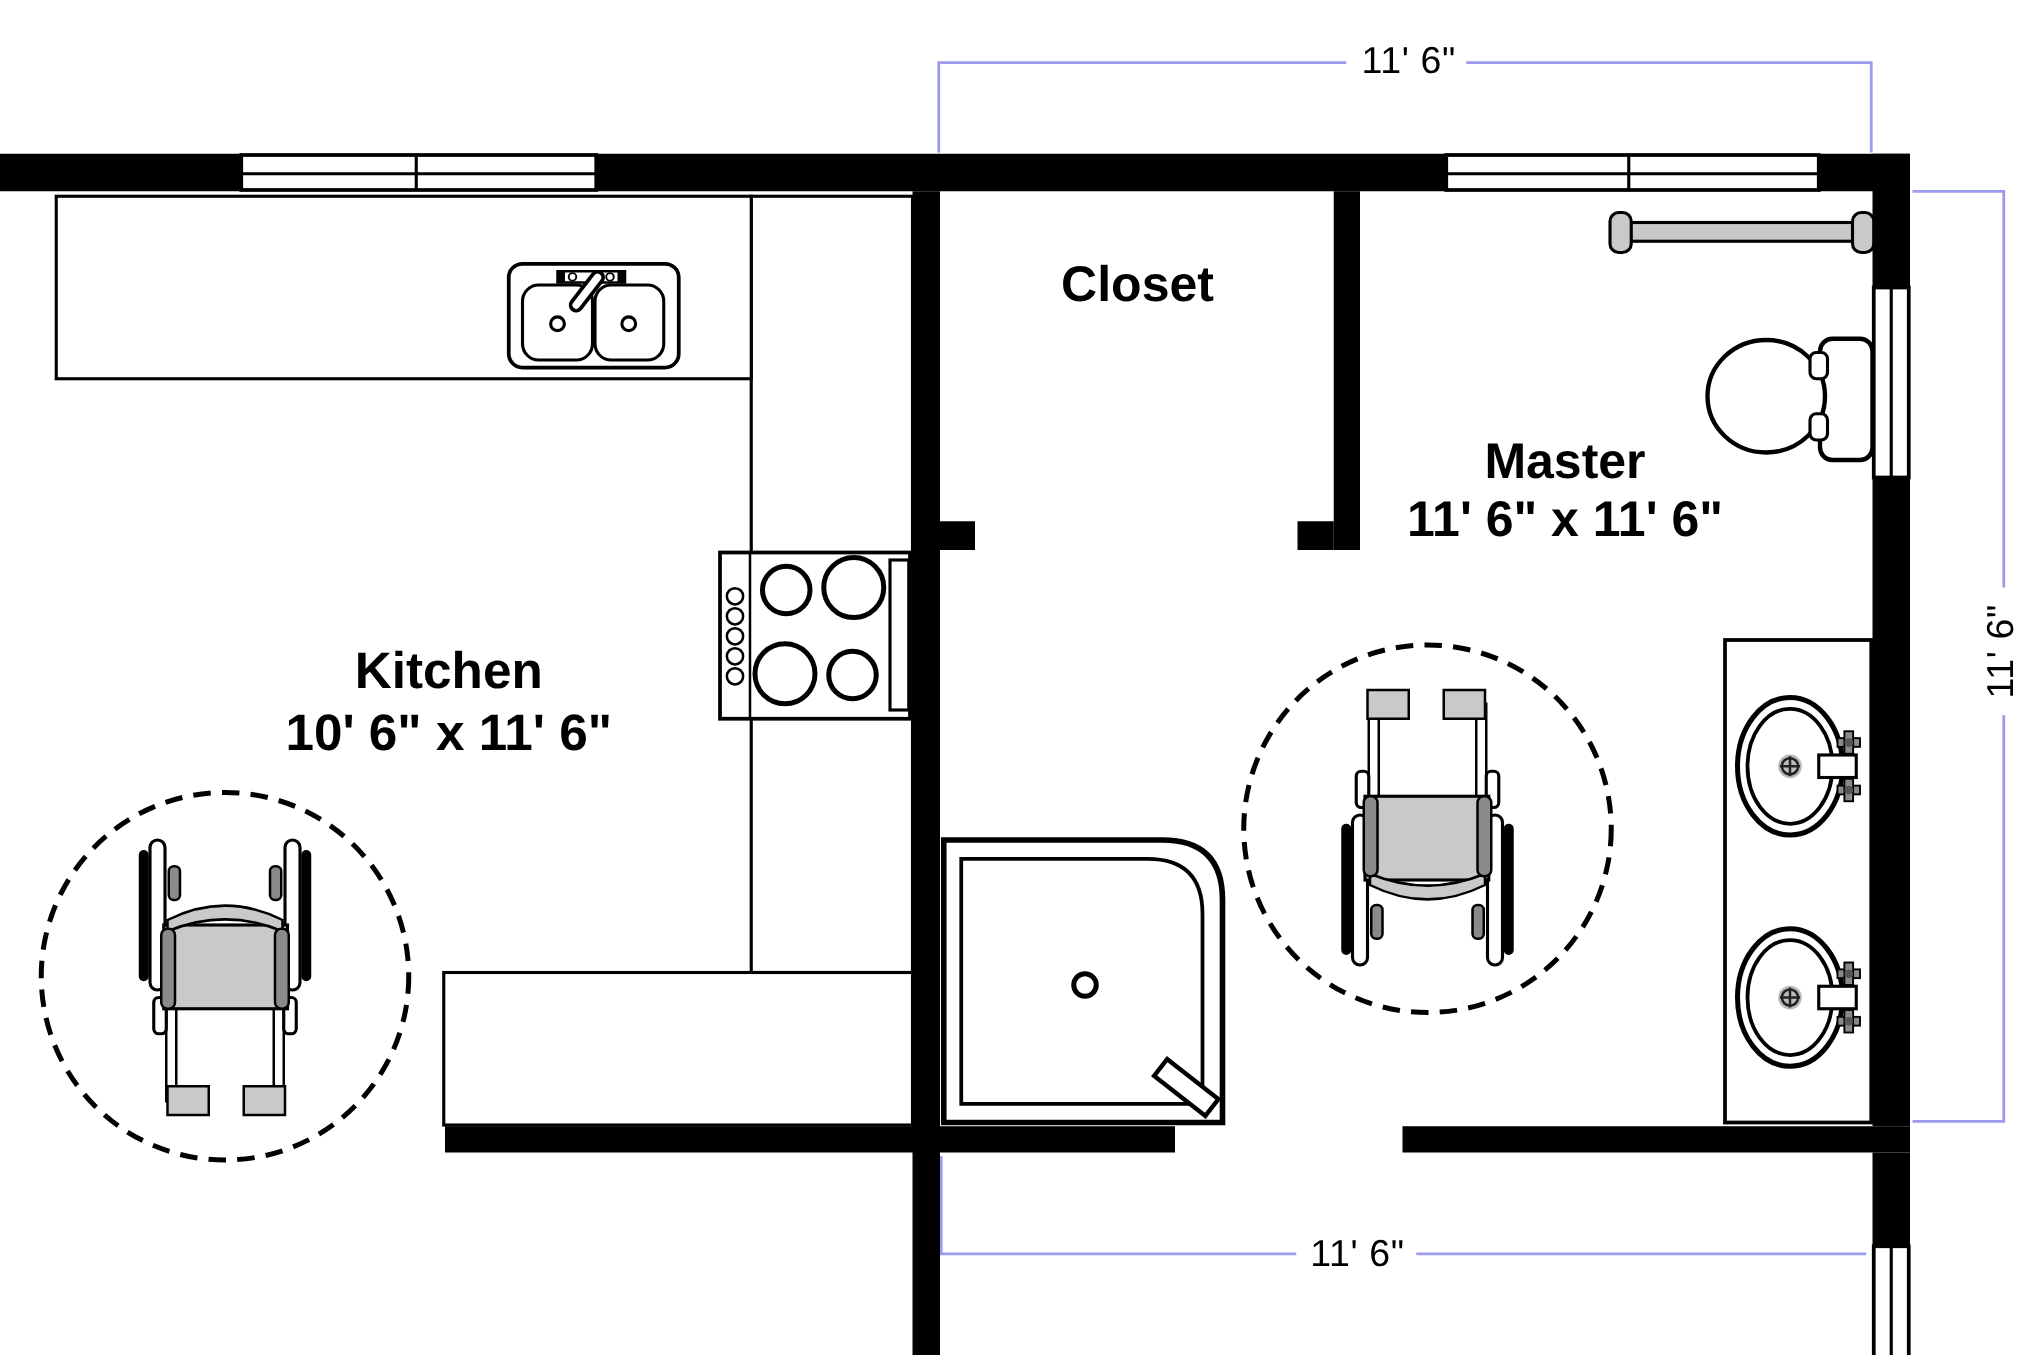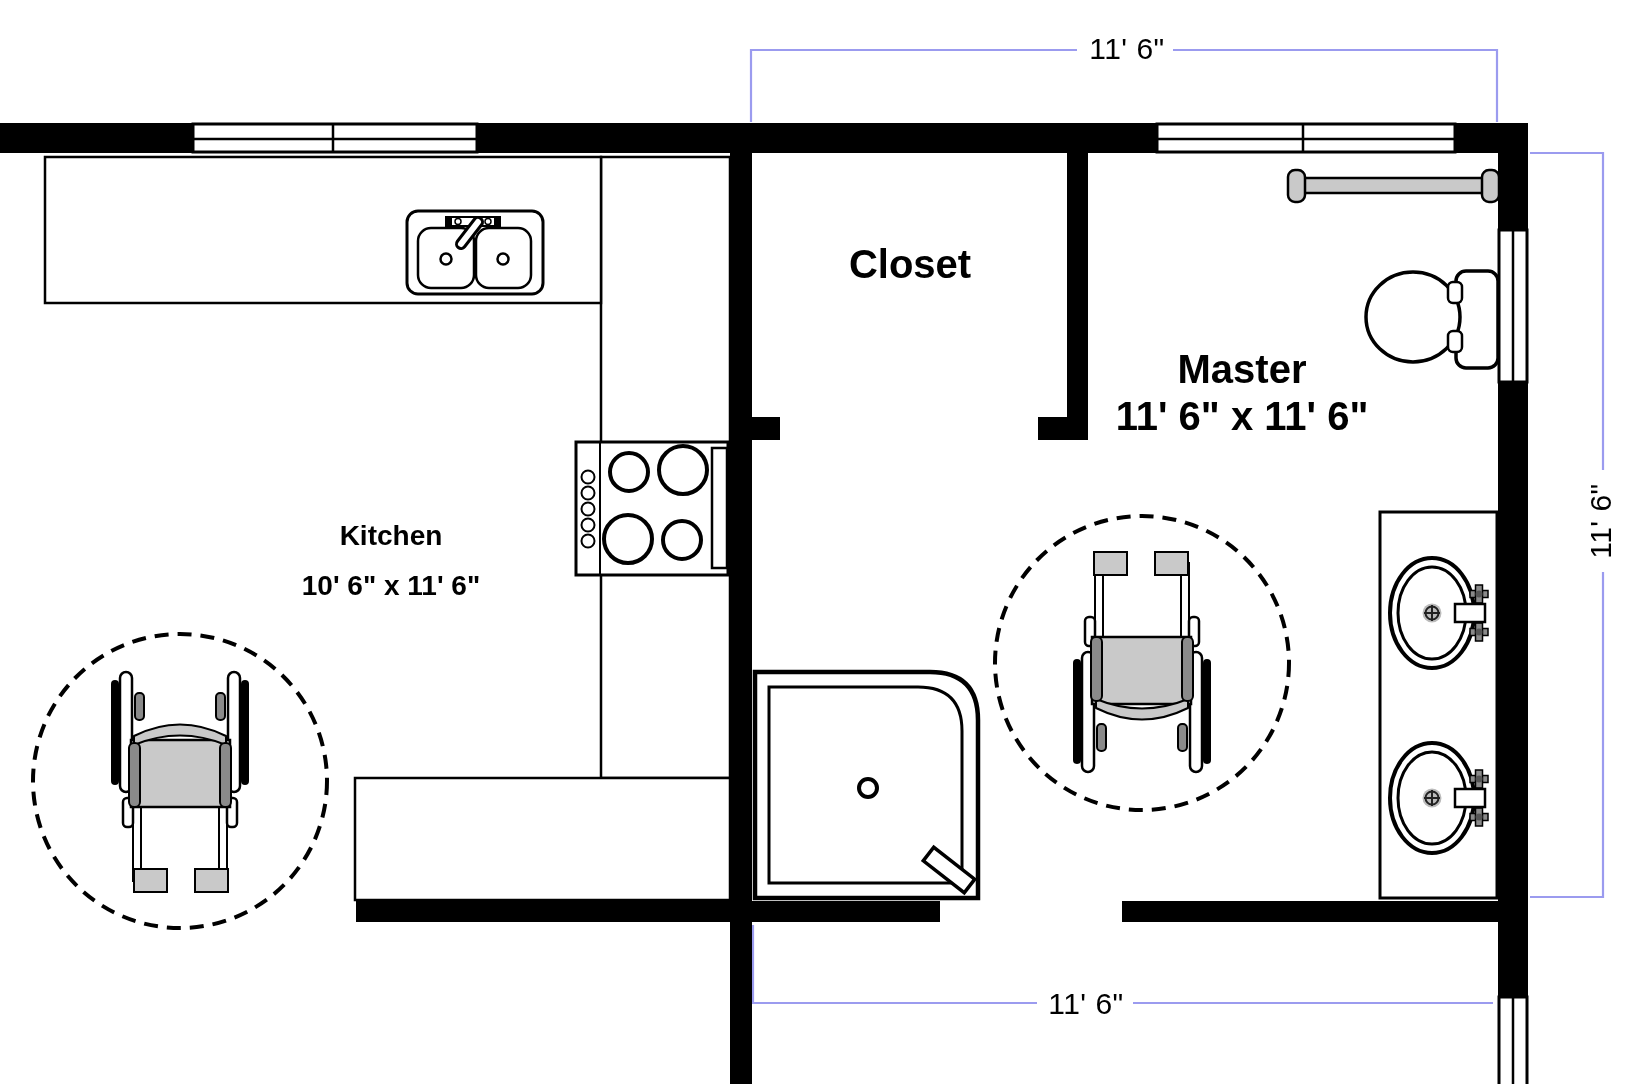--- a/index.html
+++ b/index.html
@@ -18,22 +18,22 @@
   .gray{fill:var(--fixture-gray,#c9c9c9);stroke:#000;}
   .dgray{fill:var(--fixture-dark-gray,#8a8a8a);stroke:#000;}
   .dim{stroke:var(--dimension-line,#9b9bef);stroke-width:2.2;fill:none;}
   .dash{fill:none;stroke:#000;stroke-width:4;stroke-dasharray:14 9;}
   
   .lbl{
     position:absolute;transform:translate(-50%,-50%);
     text-align:center;color:#000;white-space:nowrap;
   }
   .room{font-weight:bold;font-size:40px;line-height:48px;}
-  .kitchen-lbl{font-size:28px;line-height:50px;margin-left:32px;}
-  .bath-lbl{line-height:47px;}
+  .kitchen-lbl{font-size:41px;line-height:50px;}
+  .bath-lbl{line-height:47px;margin-left:10px;}
   .dimtxt{font-size:30px;font-weight:normal;letter-spacing:0.5px;}
   .rot{transform:translate(-50%,-50%) rotate(-90deg);}
 </style>
 </head>
 <body>
 
 <div id="stage">
 
 <svg id="plan-svg" width="1632" height="1084" viewBox="0 0 1632 1084">
 
@@ -223,21 +223,21 @@
     <circle cx="1142" cy="663" r="147" class="dash"></circle>
     <use href="#wheelchair" transform="translate(1142,663) rotate(180)"></use>
   </g>
 </svg>
 
   <div class="lbl room kitchen-lbl" style="left:359px;top:561px;">
     <div>Kitchen</div>
     <div>10' 6" x 11' 6"</div>
   </div>
 
-  <div class="lbl room" style="left:910px;top:228px;margin-top:36px;">
+  <div class="lbl room" style="left:910px;top:228px;">
     <div>Closet</div>
   </div>
 
   <div class="lbl room bath-lbl" style="left:1242px;top:393px;">
     <div>Master</div>
     <div>11' 6" x 11' 6"</div>
   </div>
 
   <div class="lbl dimtxt" style="left:1127px;top:49px;">11' 6"</div>
   <div class="lbl dimtxt rot" style="left:1601px;top:521px;">11' 6"</div>

